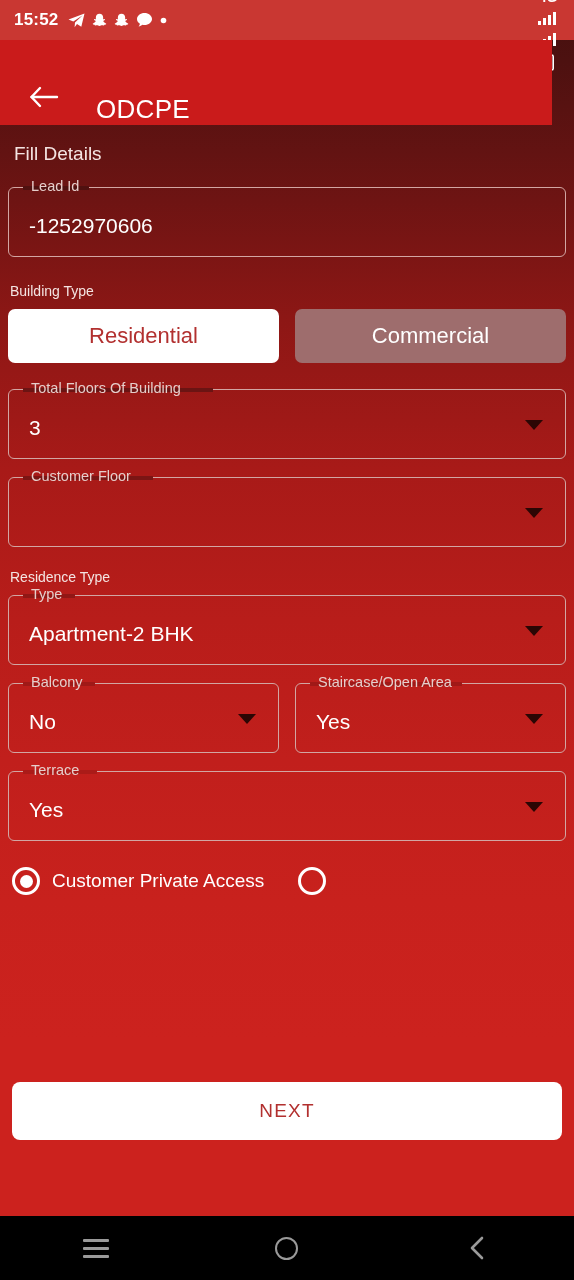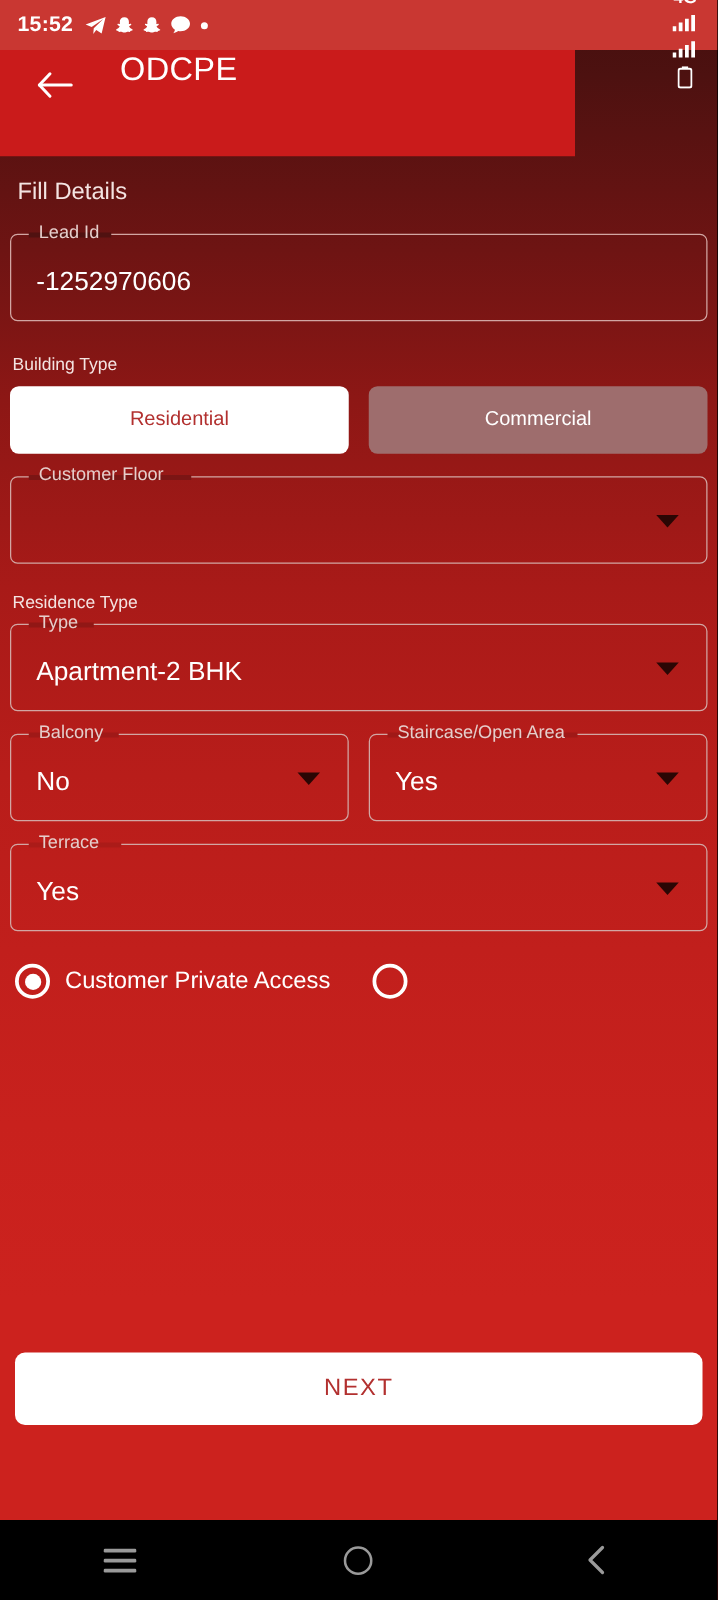--- a/index.html
+++ b/index.html
@@ -37,23 +37,23 @@
     letter-spacing:.2px; margin-right:10px;
   }
   .sb-left-icons { display:flex; align-items:center; gap:7px; }
   .sb-right { margin-left:auto; display:flex; align-items:center; gap:6px;flex-direction:column; }
   .sb-volte { display:flex; flex-direction:column; line-height:7px; color:#fff; }
   .sb-volte span { font-size:7px; font-weight:bold; letter-spacing:-.2px; }
   .sb-4g { color:#fff; font-size:14px; font-weight:bold; }
 
   
   #appbar {
-    position:absolute; top:40px; left:0; width:460px; height:85px;
+    position:absolute; top:40px; left:0; width:552px; height:85px;
     background:#ca1b1b;
-    display:flex; align-items:flex-start;
+    display:flex; align-items:flex-end;
   }
   #back-arrow {
     width:56px; height:56px; margin-left:16px;
     display:flex; align-items:center; justify-content:center;
     cursor:pointer;
   }
   #appbar-title {
     color:#fff; font-size:26px; margin-left:24px; letter-spacing:.3px;
   }
 
@@ -102,21 +102,21 @@
   .notch {
     position:absolute; top:-2px; left:12px;
     height:4px; background:#5b1211;
   }
 
   
   #building-type-row { display:flex; gap:16px; margin:0 8px; }
   .bt-btn {
     flex:1; height:54px; border-radius:7px;
     display:flex; align-items:center; justify-content:center;
-    font-size:16px; cursor:pointer; border:none;
+    font-size:22px; cursor:pointer; border:none;
     font-family:"Liberation Sans", sans-serif;
   }
   .bt-btn.selected { background:#ffffff; color:#b2302f; }
   .bt-btn.unselected { background:#9e6d6d; color:#ffffff; }
 
   
   #access-row { display:flex; align-items:center; margin:0 12px; gap:34px; }
   .radio-item { display:flex; align-items:center; gap:12px; cursor:pointer; }
   .radio-dot {
     width:28px; height:28px; border-radius:50%;
@@ -217,20 +217,26 @@
       <div class="value">-1252970606</div>
     </div>
 
     <div class="section-head" style="margin-top:26px; padding-left:10px;">Building Type</div>
 
     <div id="building-type-row" style="margin-top:10px;">
       <button class="bt-btn selected">Residential</button>
       <button class="bt-btn unselected">Commercial</button>
     </div>
 
+    <div class="field" style="margin-top:26px;">
+      <div class="notch" style="background:#6b1413; width:190px; left:14px;"></div>
+      <div class="legend">Total Floors Of Building</div>
+      <div class="value">3</div>
+      <div class="caret"></div>
+    </div>
 
     <div class="field" style="margin-top:18px;">
       <div class="notch" style="background:#7b1514; width:130px; left:14px;"></div>
       <div class="legend">Customer Floor</div>
       <div class="caret"></div>
     </div>
 
     <div class="section-head" style="margin-top:22px; padding-left:10px;">Residence Type</div>
 
     <div class="field" style="margin-top:10px;">

